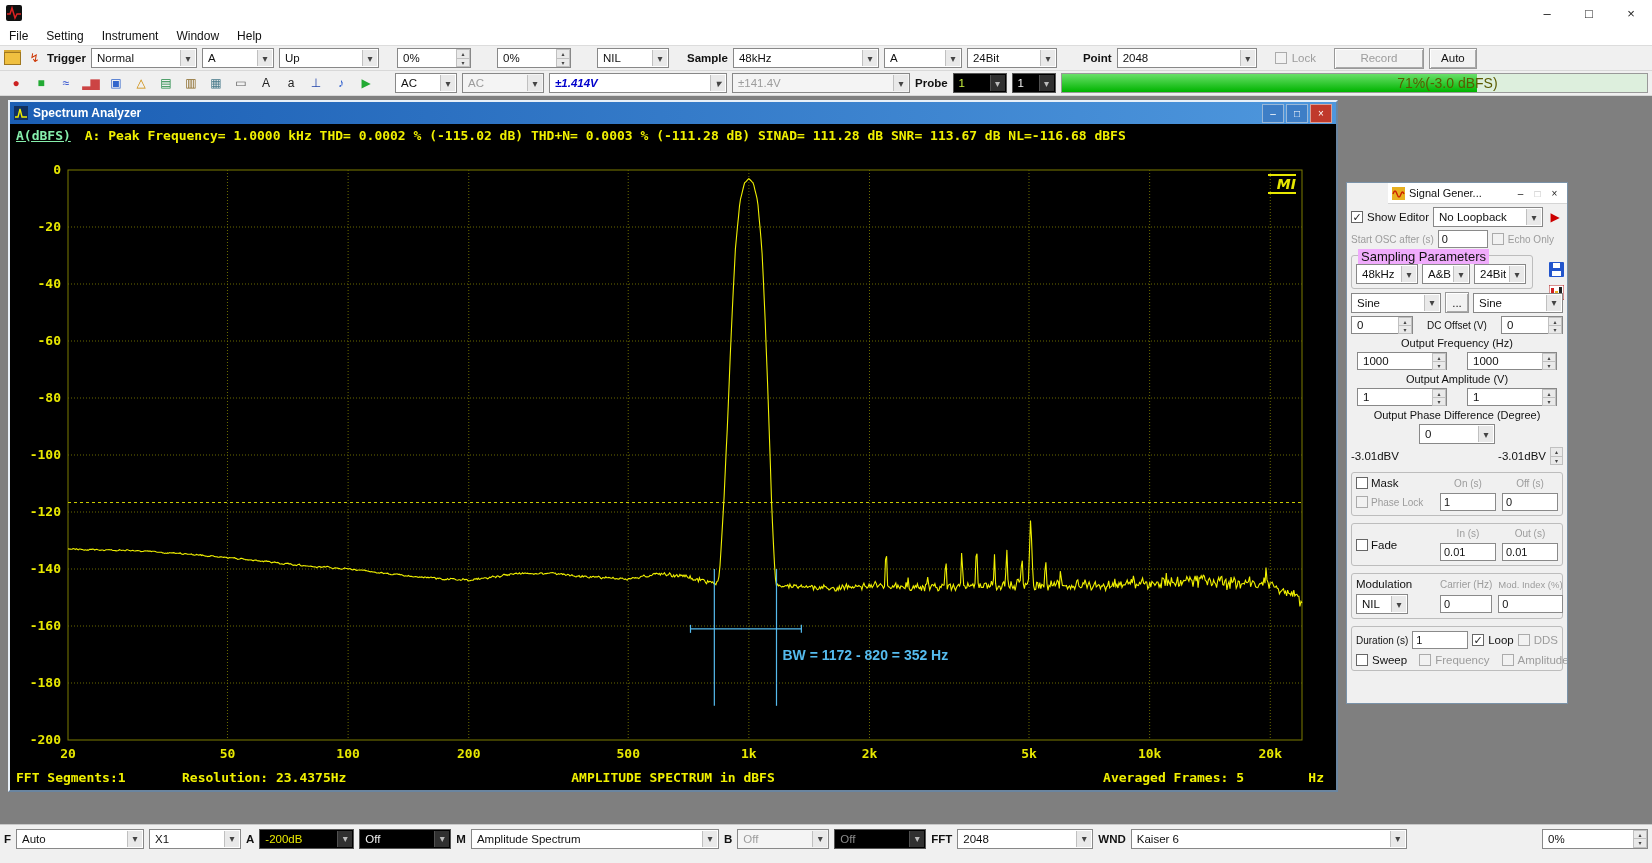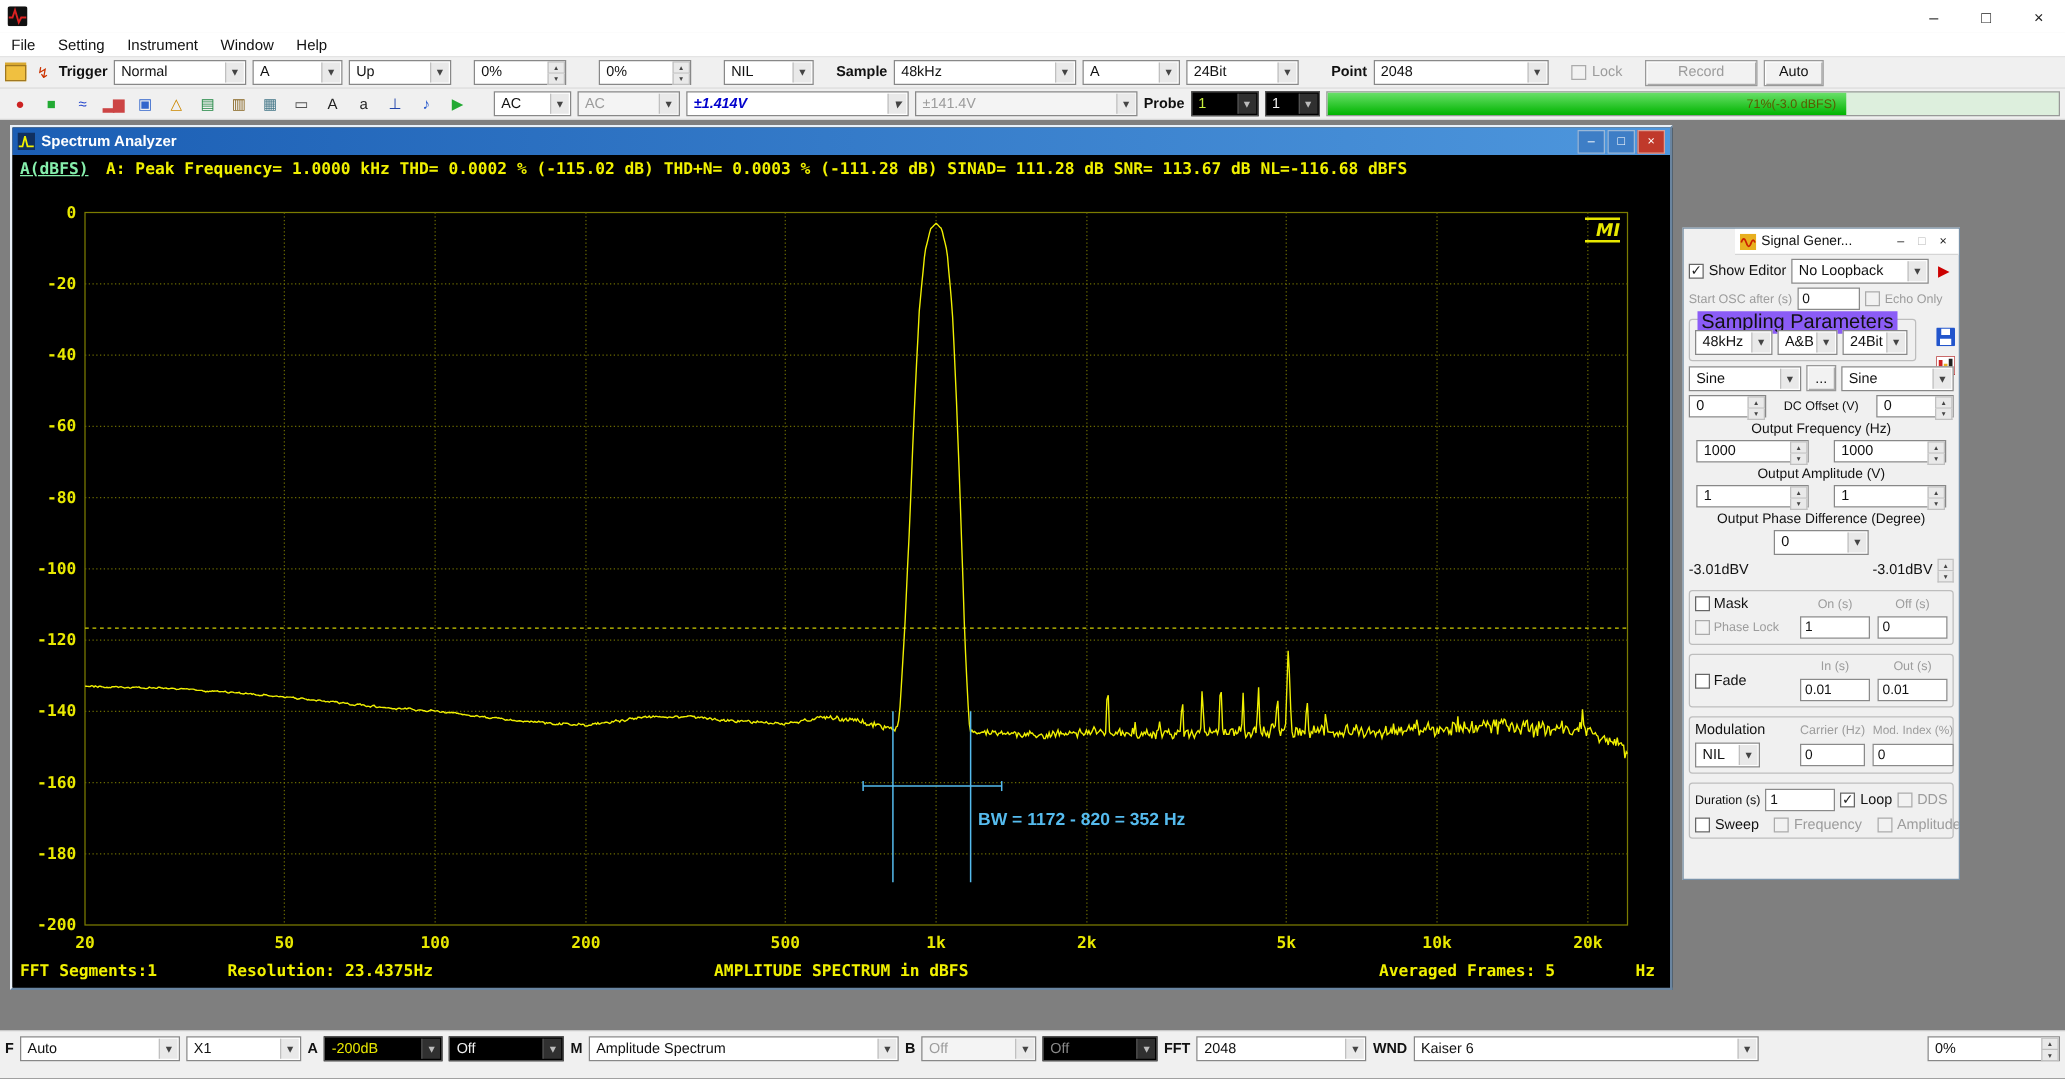--- a/index.html
+++ b/index.html
@@ -49,21 +49,21 @@
 
   .cb{width:12px;height:12px;background:#fff;border:1px solid #666;display:inline-flex;align-items:center;justify-content:center;flex:none;box-sizing:border-box;}
   .cb.on::after{content:"\2713";font-size:11px;color:#222;line-height:1;}
   .cb.dis{border-color:#ababab;background:#f2f2f2;}
 
   .icon-btn{width:23px;height:21px;display:flex;align-items:center;justify-content:center;font-size:12px;flex:none;letter-spacing:-1px;}
   .folder-ic{width:15px;height:11px;background:#f0c040;border:1px solid #a07820;box-shadow:0 -2px 0 -0 #d8a830;flex:none;}
 
   .meter{flex:1;height:18px;border:1px solid #999;background:#ddefdd;position:relative;overflow:hidden;}
   .meter-fill{position:absolute;left:0;top:0;bottom:0;background:linear-gradient(#6ae06a,#00b400);}
-  .meter-text{position:absolute;top:0;bottom:0;display:flex;align-items:center;font-size:10px;color:#5a5a00;white-space:nowrap;}
+  .meter-text{position:absolute;top:0;bottom:0;display:flex;align-items:center;font-size:14px;color:#5a5a00;white-space:nowrap;}
 
   
   .workspace{position:absolute;left:0;top:96px;width:100%;height:728px;background:#7f7f7f;}
 
   
   .spec-win{position:absolute;left:8px;top:4px;width:1330px;height:692px;border:2px solid;border-color:#e8f0f8 #6a85a0 #6a85a0 #e8f0f8;background:#000;box-sizing:border-box;}
   .spec-title{height:22px;background:linear-gradient(90deg,#1b5eb4,#4e97dd);display:flex;align-items:center;padding:0 4px;gap:5px;}
   .spec-title .tt{color:#fff;font-size:12px;font-weight:bold;}
   .spec-btns{margin-left:auto;display:flex;gap:2px;}
   .spec-btn{width:20px;height:17px;background:#3e7ec6;border:1px solid #9ab8d8;color:#fff;font-size:10px;display:flex;align-items:center;justify-content:center;}
@@ -79,21 +79,21 @@
   
   .sg-win{position:absolute;left:1346px;top:86px;width:222px;height:522px;background:#f0f0f0;border:1px solid #7a92a8;box-sizing:border-box;font-size:11px;overflow:hidden;}
   .sg-title{height:20px;background:#fff;display:flex;align-items:center;gap:4px;padding:0 4px;border-bottom:1px solid #d5d5d5;margin-left:41px;}
   .sg-title .tt{font-size:11px;color:#111;}
   .sg-btn{width:17px;height:15px;display:flex;align-items:center;justify-content:center;font-size:10px;color:#222;}
   .sg-btn.dis{color:#b8b8b8;}
   .sg-body{position:relative;padding:3px 4px;display:flex;flex-direction:column;gap:3px;}
   .sg-row{display:flex;align-items:center;gap:4px;}
   .sg-center{text-align:center;color:#111;font-size:11px;}
   .group{position:relative;border:1px solid #bdbdbd;border-radius:3px;padding:8px 4px 4px;margin-top:4px;box-sizing:border-box;}
-  .group .legend{position:absolute;top:-7px;left:6px;background:#8b5cf6;padding:0 3px;font-size:16px;color:#111;}
+  .group .legend{position:absolute;top:-7px;left:6px;background:#f0abfc;padding:0 3px;font-size:13px;color:#111;}
   .tbox{height:18px;background:#fff;border:1px solid #8a8a8a;display:flex;align-items:center;padding:0 3px;box-sizing:border-box;font-size:11px;color:#111;flex:none;}
   .play{width:16px;height:16px;display:flex;align-items:center;justify-content:center;color:#cc0000;flex:none;}
   .play::after{content:"\25B6";font-size:12px;}
   .sg-grid3{display:grid;grid-template-columns:78px 1fr 1fr;gap:4px 6px;align-items:center;}
   .cgroup{display:flex;align-items:center;gap:3px;white-space:nowrap;}
   .sg-sideicons{position:absolute;right:3px;top:58px;display:flex;flex-direction:column;gap:8px;}
 </style>
 </head>
 <body>
 
@@ -118,21 +118,21 @@
     <span class="menu-item">Window</span>
     <span class="menu-item">Help</span>
   </div>
 
   <div class="tbar" id="tb1">
     <span class="folder-ic"></span>
     <span class="icon-btn" style="color:#cc3300;width:16px">↯</span>
     <span class="lbl b">Trigger</span>
     <span class="combo" style="width:106px">Normal</span>
     <span class="combo" style="width:72px">A</span>
-    <span class="combo" style="width:82px">Up</span>
+    <span class="combo" style="width:100px">Up</span>
     <span class="sp8"></span>
     <span class="spinbox" style="width:74px">
         <span>0%</span>
         <span class="updown"></span>
       </span>
     <span class="sp16"></span>
     <span class="spinbox" style="width:74px">
         <span>0%</span>
         <span class="updown"></span>
       </span>

